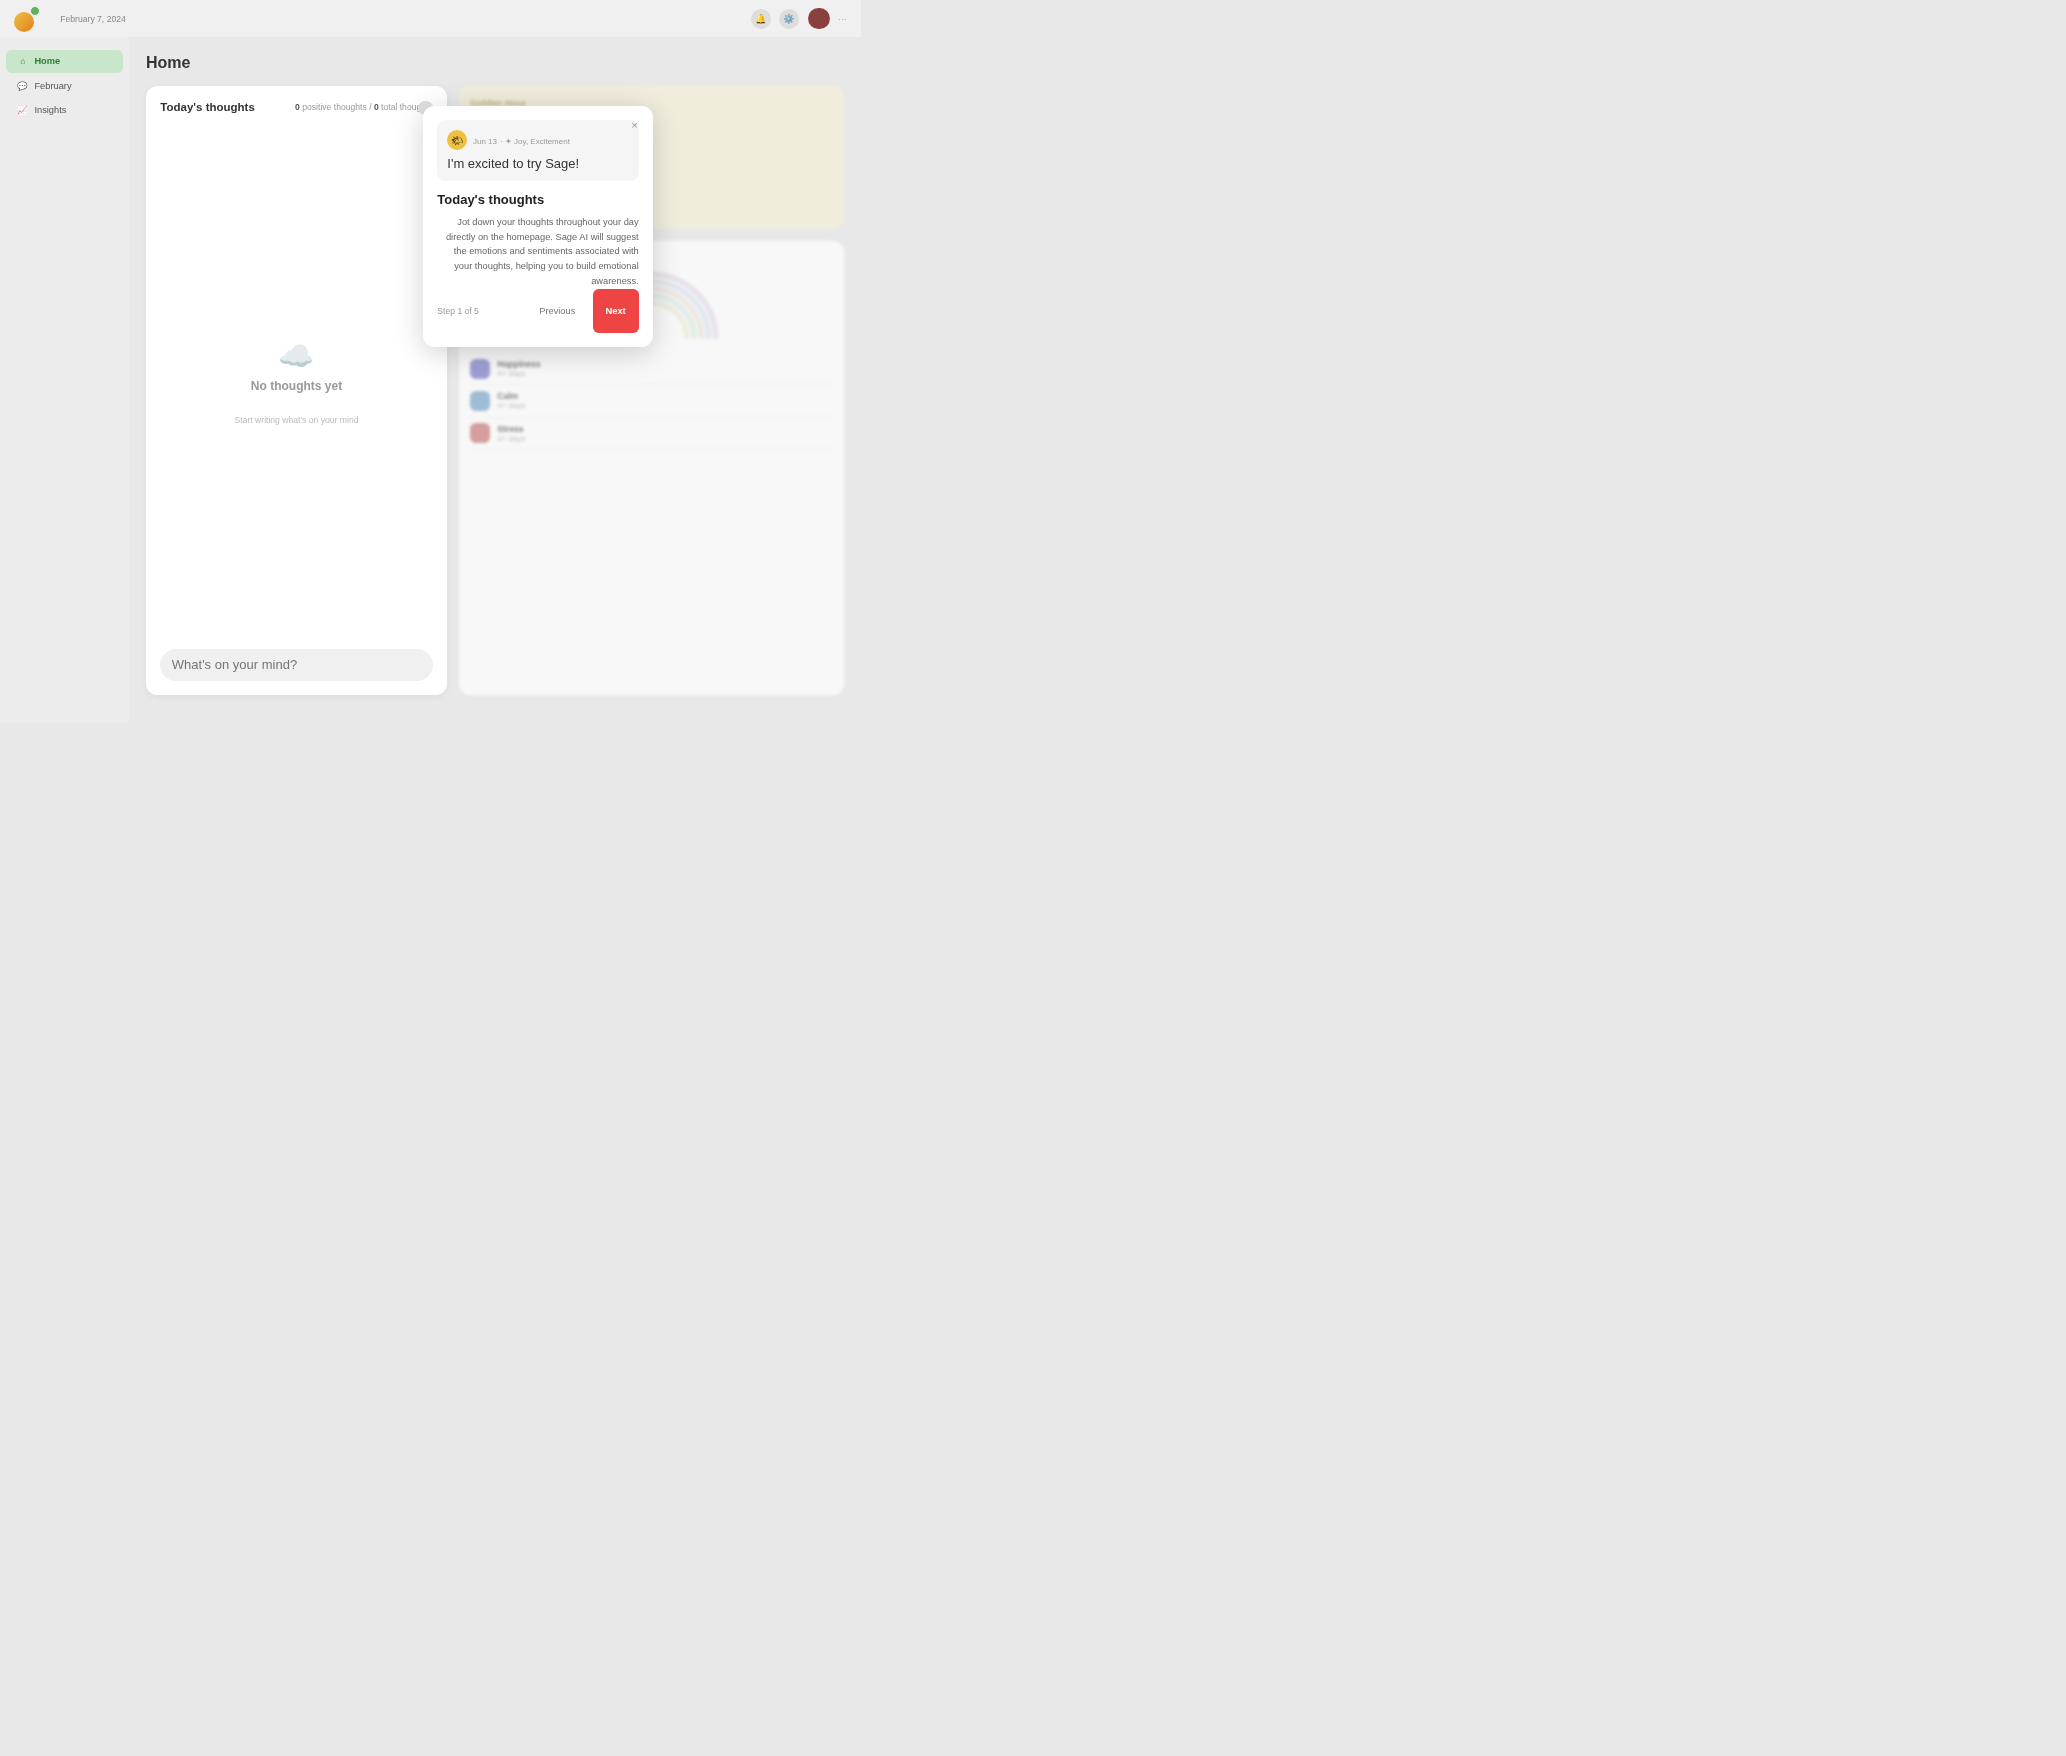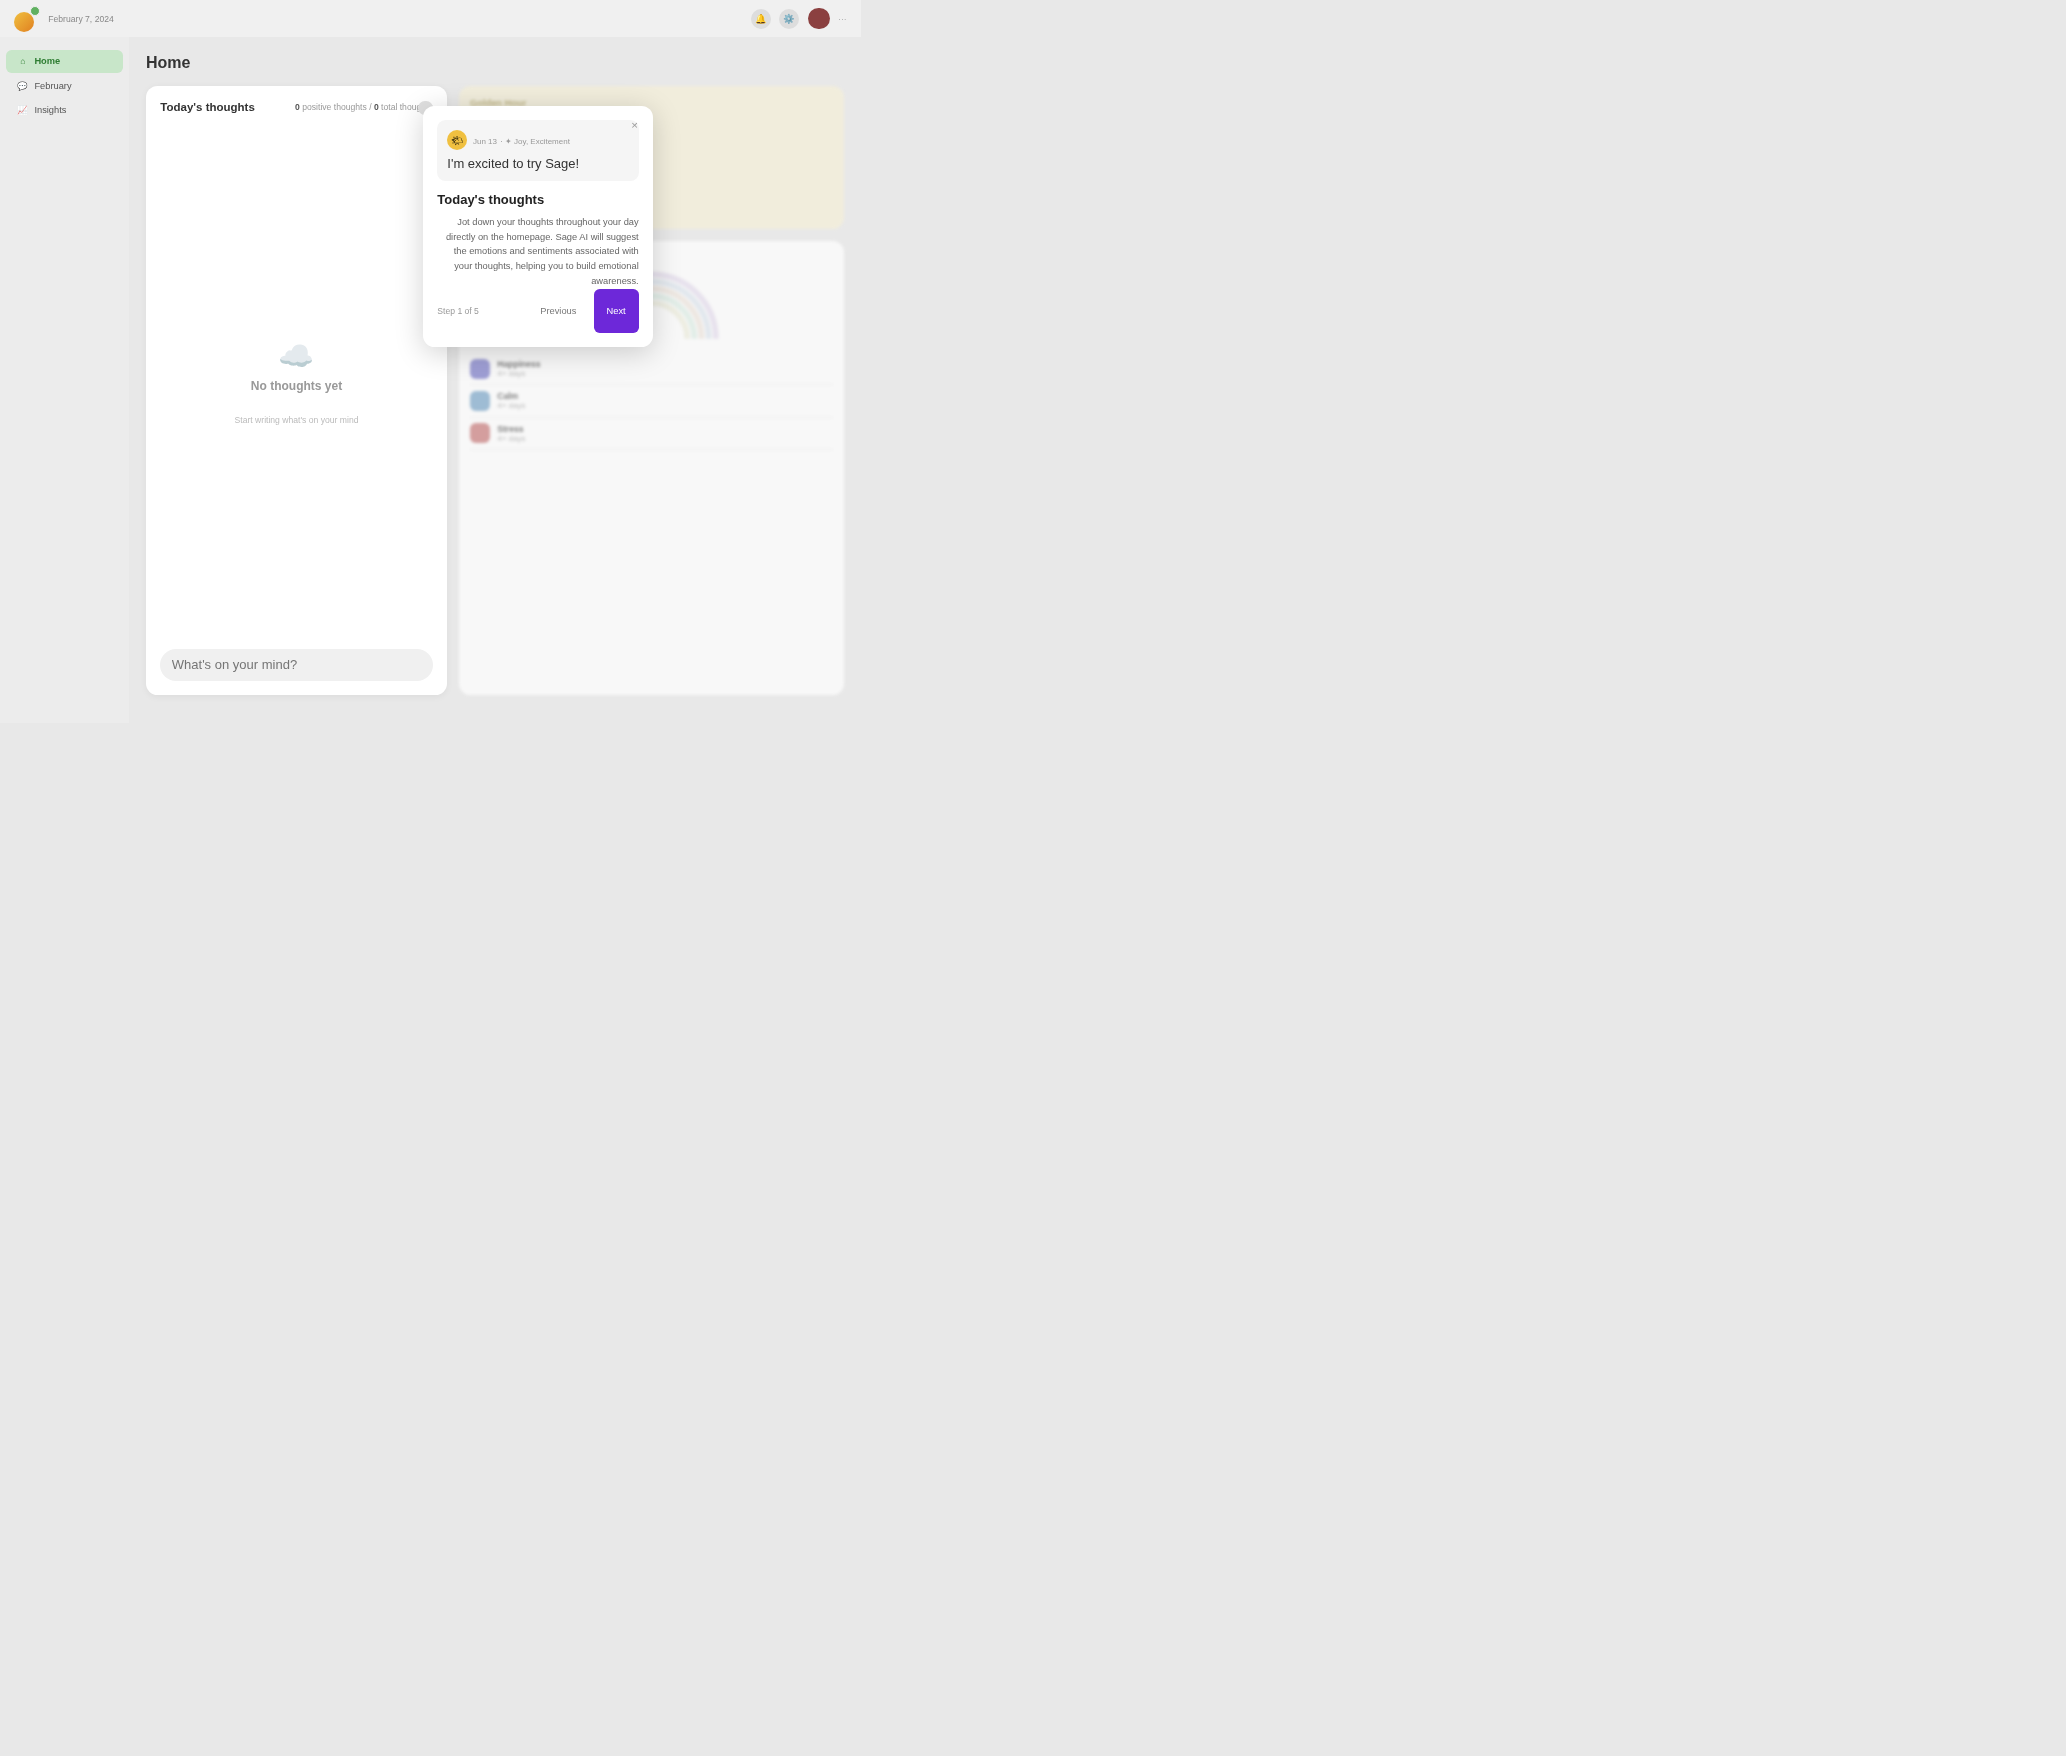--- a/index.html
+++ b/index.html
@@ -17,21 +17,21 @@
       display: flex;
       align-items: center;
       justify-content: space-between;
       padding: 7.2px 14.3px;
       background: #f0f0f0;
       height: 37px;
     }
     .header-left {
       display: flex;
       align-items: center;
-      gap: 8px;
+      gap: 20px;
     }
     .header-date {
       font-size: 8.6px;
       color: #888;
     }
     .header-right {
       display: flex;
       align-items: center;
       gap: 8.6px;
     }
@@ -336,24 +336,24 @@
       border: none;
       background: none;
       font-size: 9.3px;
       color: #777;
       cursor: pointer;
       border-radius: 5.7px;
     }
     .btn-next {
       padding: 17px 13px;
       border: none;
-      background: #6d28d9;
+      background: #ef4444;
       color: #fff;
       font-size: 9.3px;
-      font-weight: 400;
+      font-weight: 700;
       border-radius: 5.7px;
       cursor: pointer;
     }
   </style>
 </head>
 <body>
 
 <div class="header">
   <div class="header-left">
     <div style="position:relative; width:26px; height:26px;">

